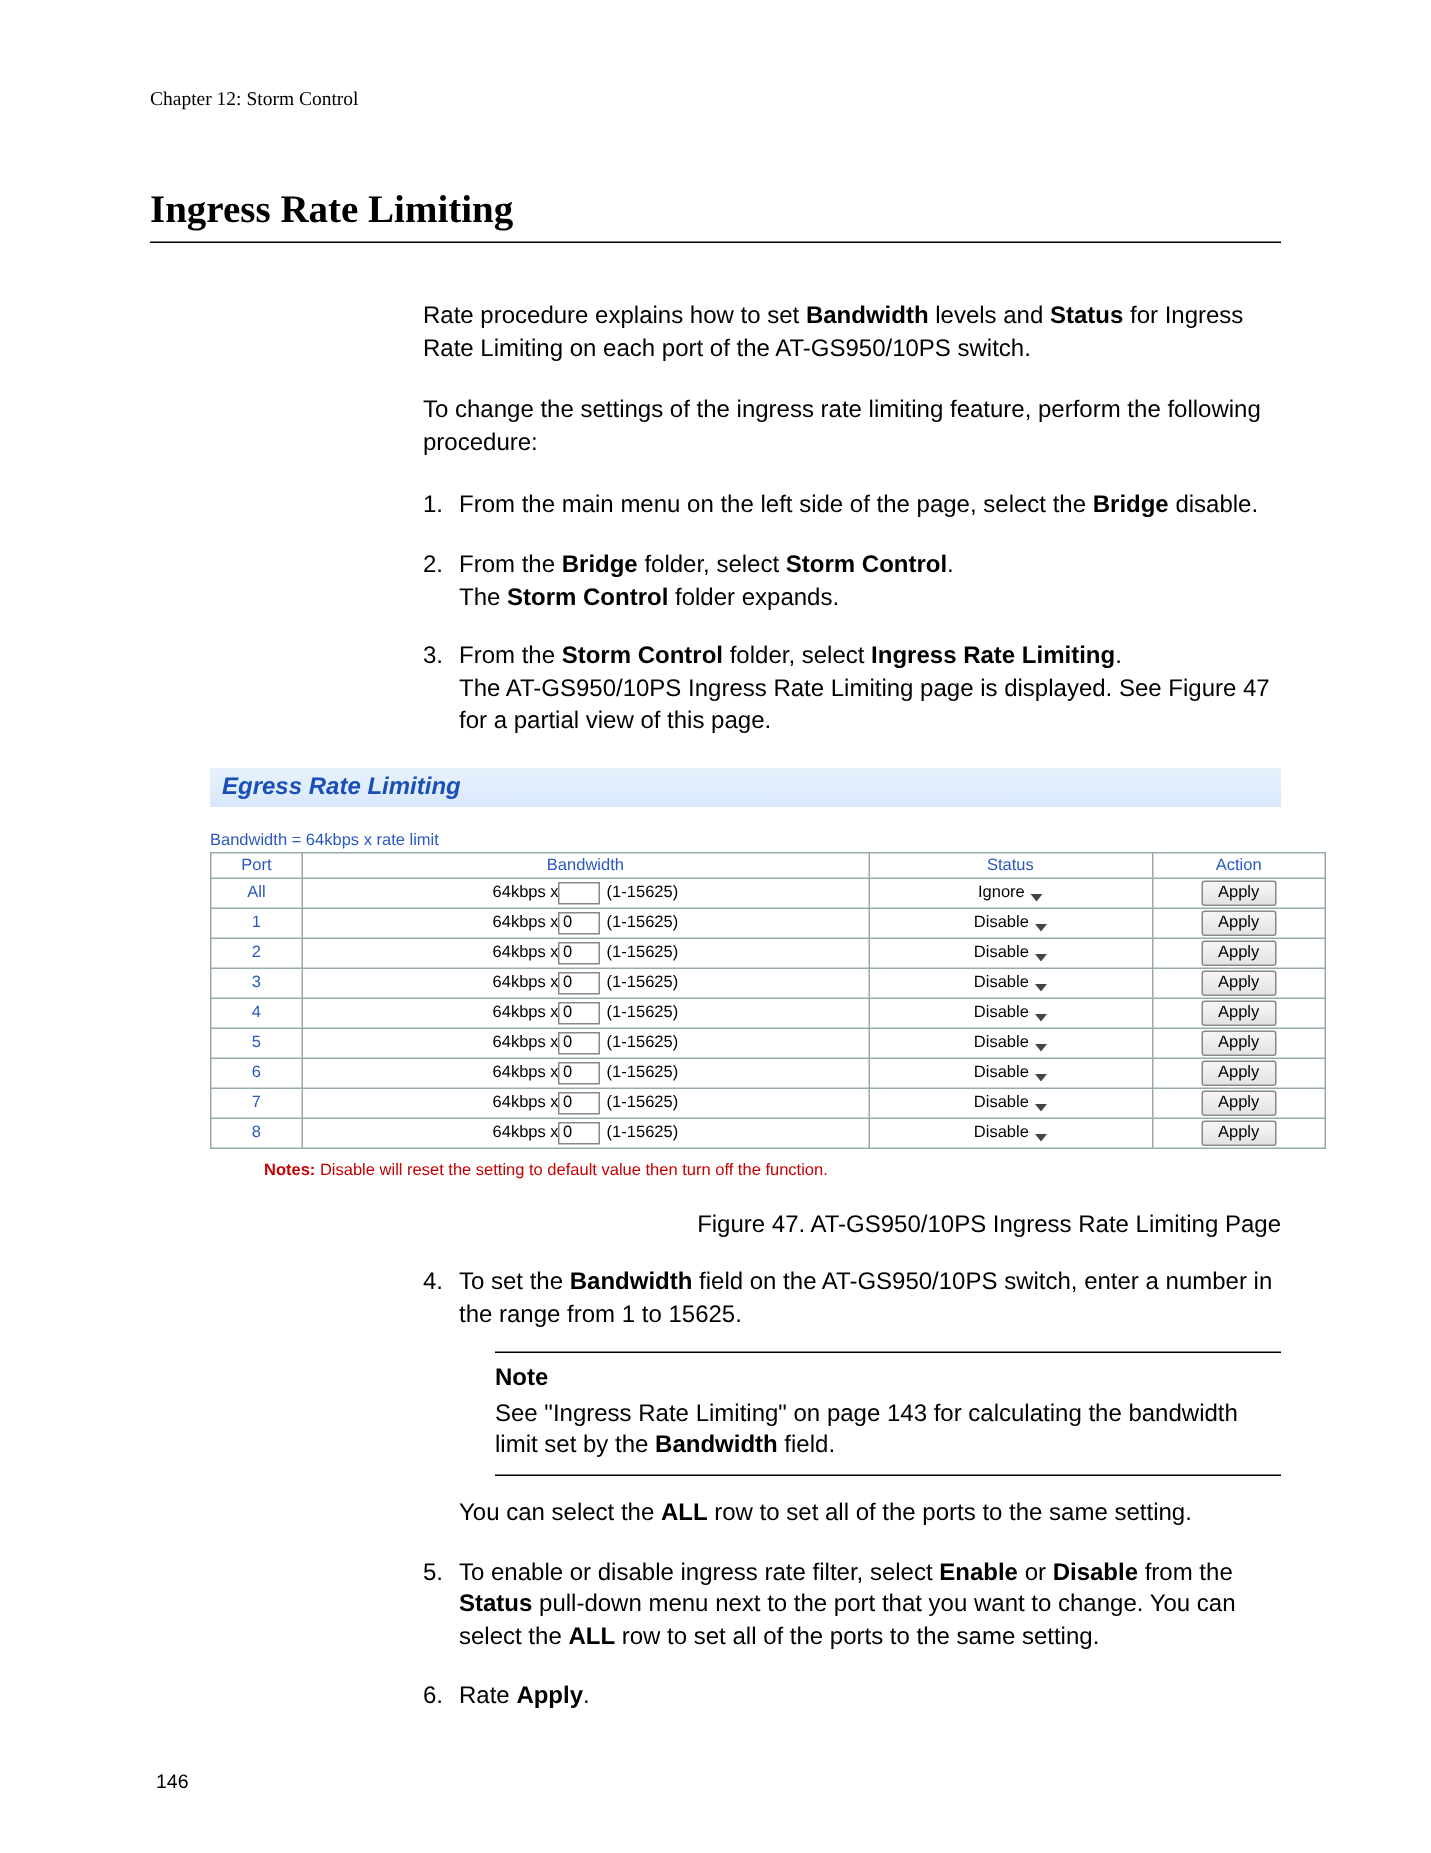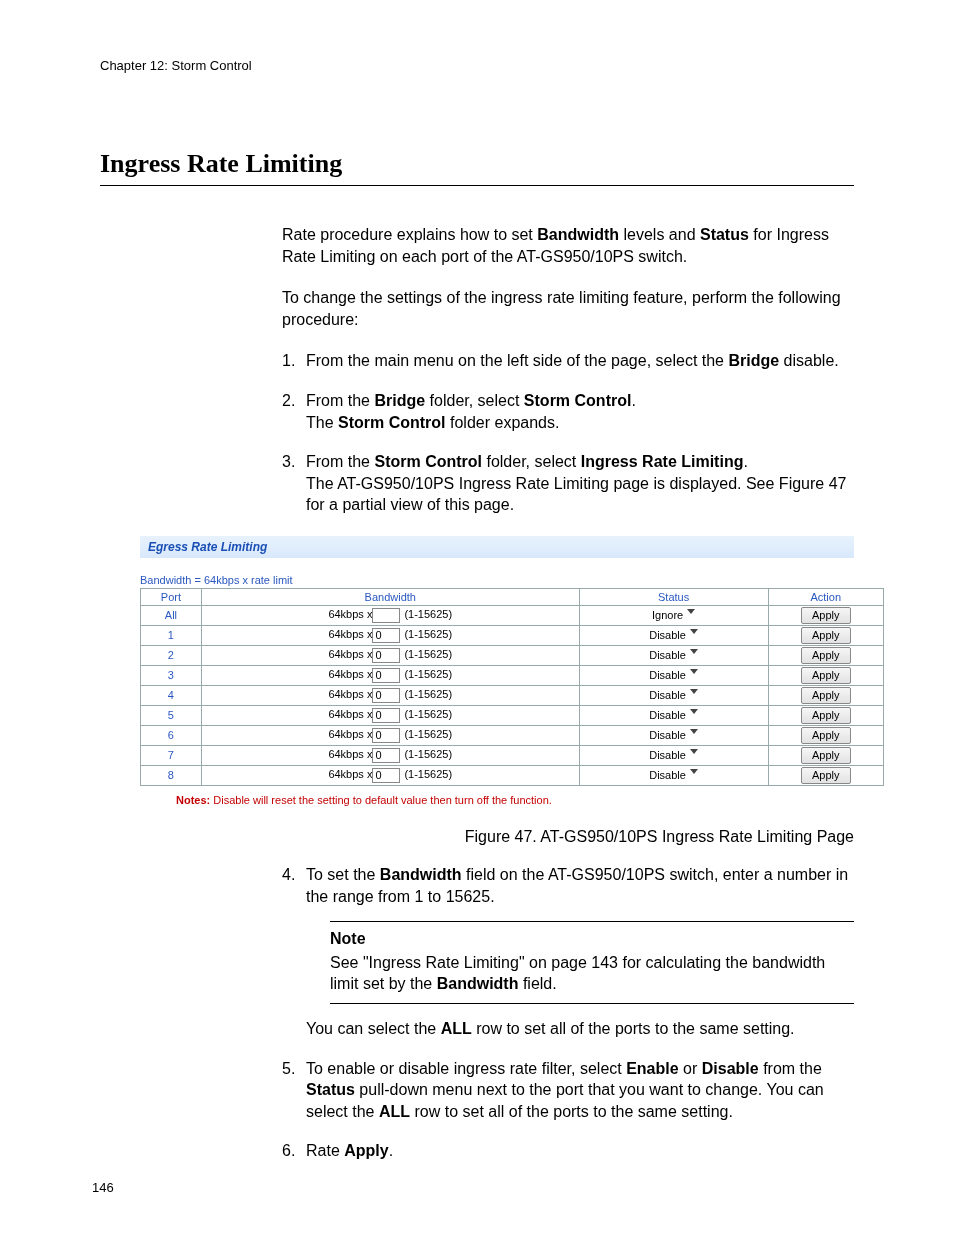--- a/index.html
+++ b/index.html
@@ -11,24 +11,24 @@
     font-size: 16px;
   }
   .page {
     width: 954px;
     height: 1235px;
     position: relative;
     box-sizing: border-box;
     padding: 58px 100px 0 100px;
   }
   .chapter-line {
-    font-family: Liberation Sans, sans-serif;
+    font-family: Liberation Serif, serif;
     font-size: 13px;
     color: #000;
-    margin-bottom: 76px;
+    margin-bottom: 51px;
   }
   .section-title {
     font-family: "Times New Roman", Times, serif;
     font-size: 26px;
     font-weight: bold;
     border-bottom: 1.5px solid #000;
     padding-bottom: 6px;
     margin-bottom: 38px;
   }
   .body-col {
@@ -52,21 +52,21 @@
   }
   .bold { font-weight: bold; }
 
   
   .figure-block {
     margin: 20px 0 8px 40px;
   }
   .fig-title-bar {
     background: linear-gradient(to bottom, #e8f2fd, #d8e8fb);
     padding: 4px 8px;
-    font-size: 12px;
+    font-size: 16px;
     font-weight: bold;
     font-style: italic;
     color: #1a4fb5;
   }
   .fig-subcaption {
     font-size: 11px;
     color: #2a58c0;
     margin: 16px 0 2px 0;
   }
   table.rate-tbl {
@@ -107,21 +107,21 @@
     height: 13px;
     line-height: 13px;
     font-size: 11px;
     text-align: left;
     padding: 0 2px;
     vertical-align: middle;
   }
   .bw-range { display:inline-block; margin-left:4px; }
   .status-dd {
     display: inline-flex;
-    align-items: flex-start;
+    align-items: flex-end;
     justify-content: center;
     gap: 4px;
     font-size: 11px;
   }
   .dd-arrow {
     display:inline-block;
     width:0; height:0;
     border-left:4px solid transparent;
     border-right:4px solid transparent;
     border-top:5px solid #444;
@@ -153,21 +153,21 @@
     border-top: 1px solid #000;
     border-bottom: 1px solid #000;
     padding: 6px 0 8px 0;
   }
   .note-box .note-label {
     font-weight: bold;
     margin-bottom: 2px;
   }
   .page-num {
     position: absolute;
-    left: 92px;
+    left: 104px;
     bottom: 40px;
     font-size: 13px;
   }
 </style>
 </head>
 <body>
 
 <div class="page">
   <div class="chapter-line">Chapter 12: Storm Control</div>
 

